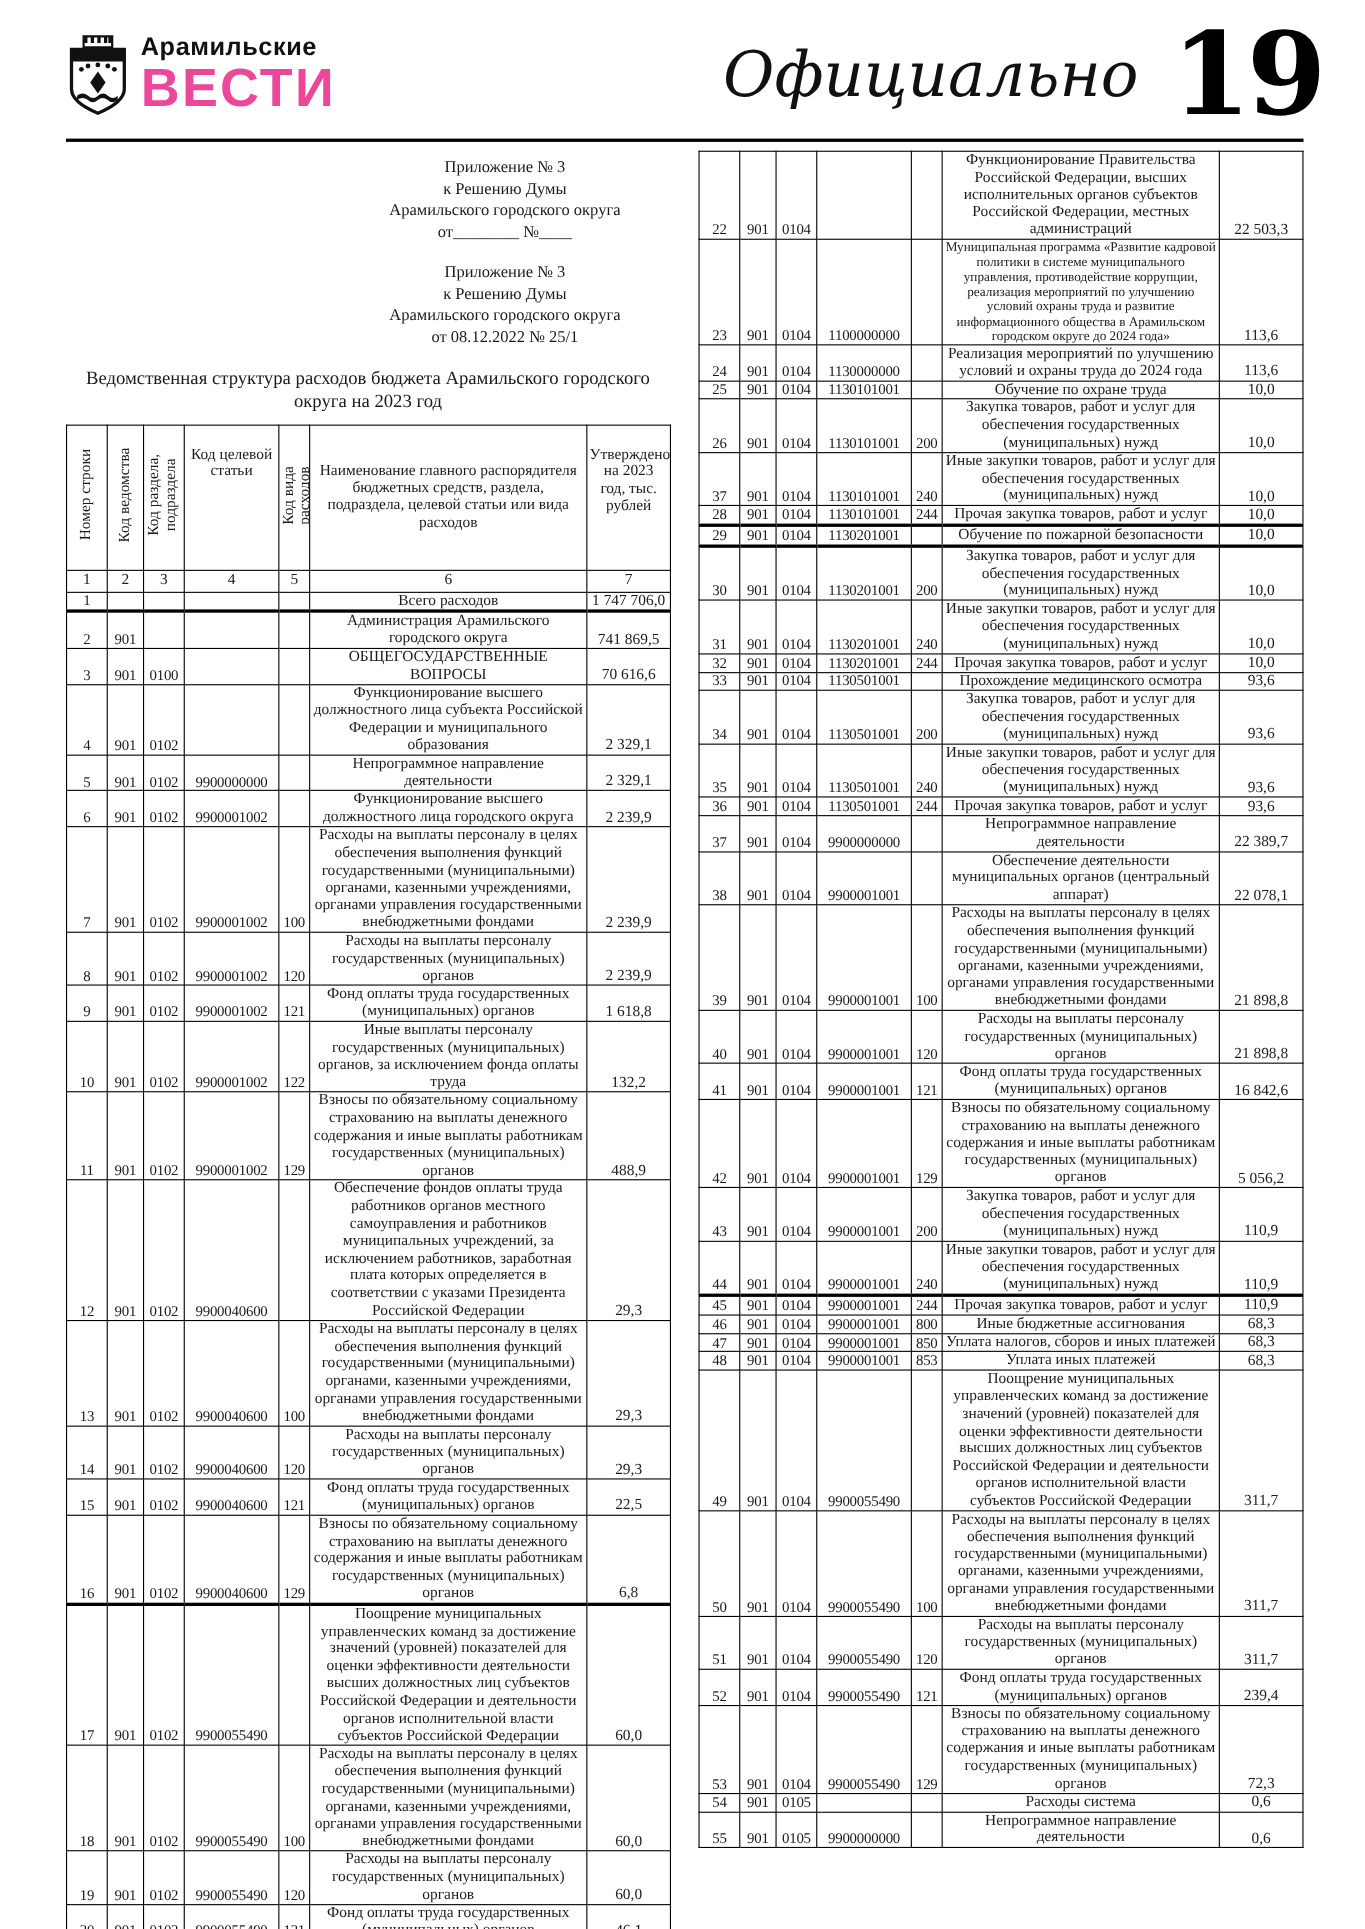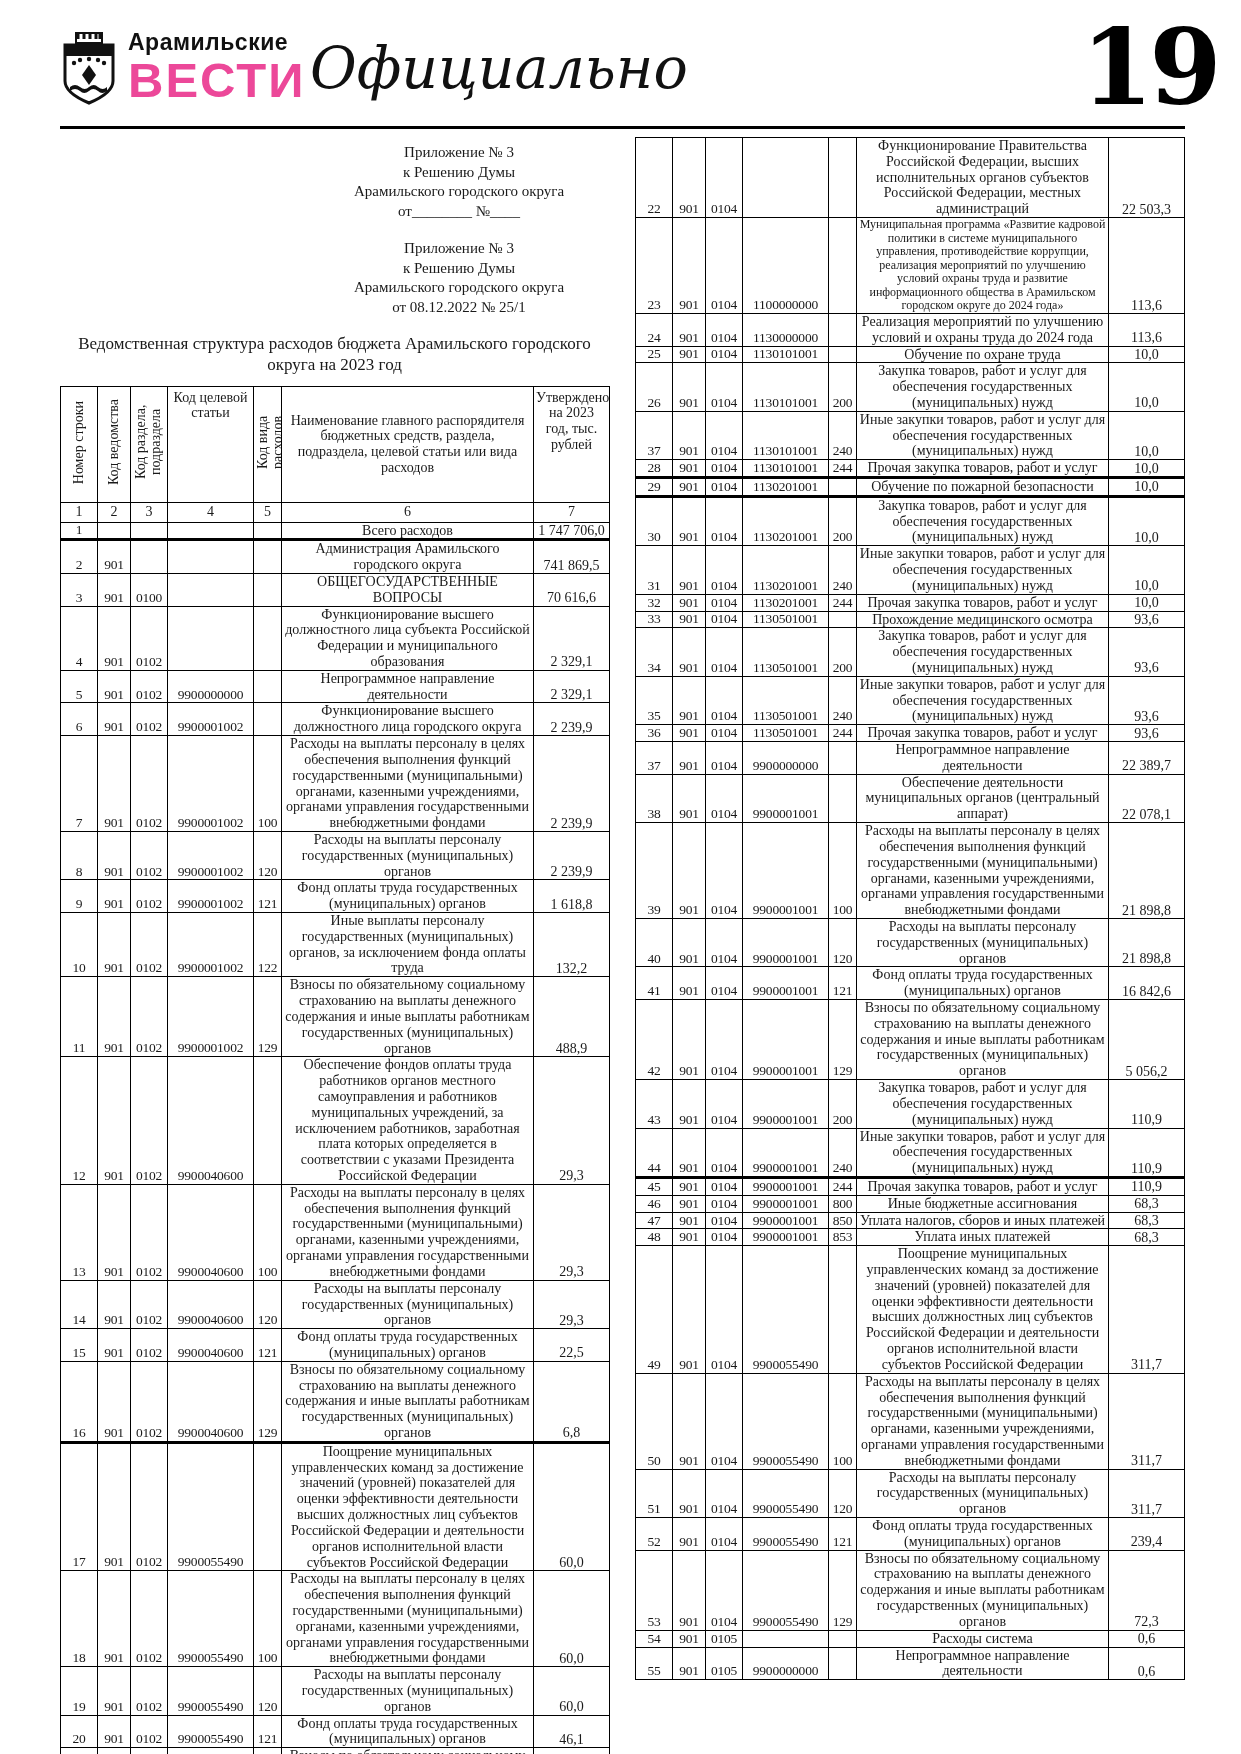--- a/index.html
+++ b/index.html
@@ -1,43 +1,43 @@
 <!DOCTYPE html>
 <html lang="ru"><head>
 <meta charset="utf-8">
 <style>
   html,body{margin:0;padding:0;background:#e8e8e8;}
   .page{width:1241px;height:1754px;background:#fff;color:#1a1a1a;margin:0 auto;position:relative;overflow:hidden;
         font-family:"Liberation Serif","DejaVu Serif",serif;}
   
-  .masthead{display:flex;align-items:center;padding:16px 40px 4px 60px;height:104px;}
+  .masthead{display:flex;align-items:center;padding:16px 56px 4px 60px;height:104px;}
   .brand{display:flex;align-items:center;gap:10px;width:250px;flex:none;}
   .brand-text{display:flex;flex-direction:column;line-height:1;}
   .brand-top{font-family:"Liberation Sans","DejaVu Sans",sans-serif;font-weight:bold;font-size:23px;color:#111;letter-spacing:.5px;}
   .brand-bottom{font-family:"Liberation Sans","DejaVu Sans",sans-serif;font-weight:bold;font-size:49px;color:#ec4899;letter-spacing:2px;margin-top:2px;}
-  .section-title{flex:1;text-align:left;font-style:italic;font-size:57px;font-family:"DejaVu Serif","Liberation Serif",serif;color:#111;padding-right:30px;}
+  .section-title{flex:1;text-align:right;font-style:italic;font-size:57px;font-family:"DejaVu Serif","Liberation Serif",serif;color:#111;padding-right:30px;}
   .issue-info{width:160px;flex:none;font-size:27px;line-height:1.35;color:#111;}
   .page-number{width:120px;flex:none;text-align:right;font-size:104px;font-weight:bold;line-height:.85;color:#000;
                font-family:"DejaVu Serif","Liberation Serif",serif;letter-spacing:-4px;}
   .rule{border-top:3px solid #000;margin:2px 56px 8px 60px;}
   
   .columns{display:flex;gap:26px;padding:0 56px 0 60px;align-items:flex-start;}
   .col{width:549px;flex:none;}
   
   .annex{width:300px;margin-left:auto;text-align:center;font-size:15px;line-height:1.3;margin-top:6px;}
   .annex + .annex{margin-top:18px;}
   .table-title{font-size:17px;font-weight:normal;text-align:center;margin:16px 0 10px 0;line-height:1.25;}
   
   table.budget{border-collapse:collapse;table-layout:fixed;width:549px;font-size:14px;}
   table.budget td,table.budget th{border:1px solid #000;padding:0 2px;text-align:center;font-weight:normal;
                                   overflow:hidden;}
   col.c-n{width:37px;} col.c-v{width:33px;} col.c-rz{width:37px;} col.c-cs{width:86px;}
   col.c-vr{width:28px;} col.c-name{width:252px;} col.c-amt{width:76px;}
   tr.hdr th{height:112px;vertical-align:middle;font-size:14px;line-height:1.12;}
-  tr.hdr th.top{vertical-align:top;padding-top:3px;}
+  tr.hdr th.top{vertical-align:top;padding-top:19px;}
   .vtext{writing-mode:vertical-rl;transform:rotate(180deg);display:inline-block;max-height:108px;line-height:1.05;}
   tr.numrow td{height:19px;font-size:14px;}
   td.code{vertical-align:bottom;line-height:1.1;padding-bottom:1px;font-size:13.5px;letter-spacing:-.2px;}
   td.nm{line-height:1.13;vertical-align:middle;padding:1px 3px;}
   td.amt{vertical-align:bottom;line-height:1.1;padding-bottom:1px;}
   tr.thick td{border-bottom-width:3px;}
   
   .emblem{flex:none;}
 </style>
 </head>

